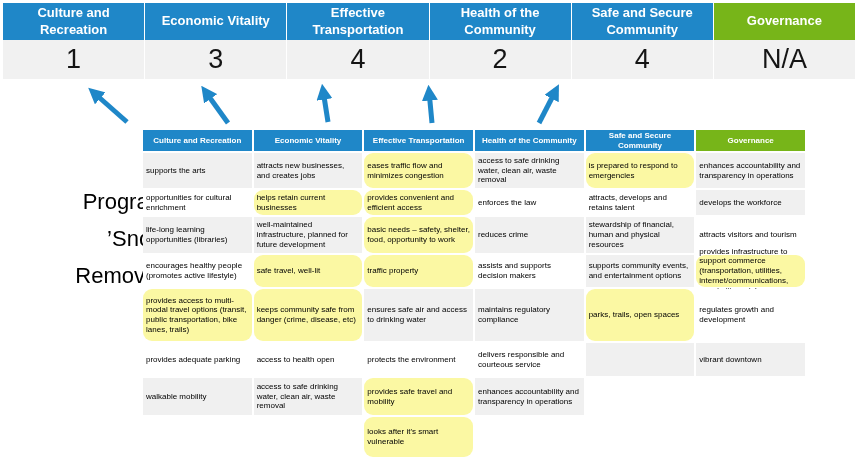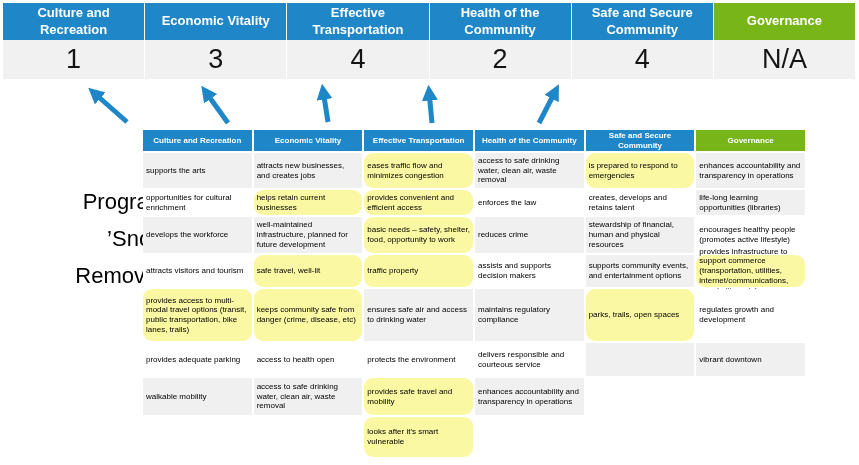--- a/index.html
+++ b/index.html
@@ -97,29 +97,29 @@
     <div class="mcell gray">supports the arts</div>
     <div class="mcell gray">attracts new businesses, and creates jobs</div>
     <div class="mcell yellow">eases traffic flow and minimizes congestion</div>
     <div class="mcell gray">access to safe drinking water, clean air, waste removal</div>
     <div class="mcell yellow">is prepared to respond to emergencies</div>
     <div class="mcell gray">enhances accountability and transparency in operations</div>
     <div class="mcell white">opportunities for cultural enrichment</div>
     <div class="mcell yellow">helps retain current businesses</div>
     <div class="mcell yellow">provides convenient and efficient access</div>
     <div class="mcell white">enforces the law</div>
-    <div class="mcell white">creates, develops and retains talent</div>
+    <div class="mcell white">attracts, develops and retains talent</div>
+    <div class="mcell gray">develops the workforce</div>
     <div class="mcell gray">life-long learning opportunities (libraries)</div>
-    <div class="mcell gray">develops the workforce</div>
     <div class="mcell gray">well-maintained infrastructure, planned for future development</div>
     <div class="mcell yellow">basic needs – safety, shelter, food, opportunity to work</div>
     <div class="mcell gray">reduces crime</div>
     <div class="mcell gray">stewardship of financial, human and physical resources</div>
+    <div class="mcell white">attracts visitors and tourism</div>
     <div class="mcell white">encourages healthy people (promotes active lifestyle)</div>
-    <div class="mcell white">attracts visitors and tourism</div>
     <div class="mcell yellow">safe travel, well-lit</div>
     <div class="mcell yellow">traffic property</div>
     <div class="mcell white">assists and supports decision makers</div>
     <div class="mcell gray">supports community events, and entertainment options</div>
     <div class="mcell yellow">provides infrastructure to support commerce (transportation, utilities, internet/communications, smart cities, etc)</div>
     <div class="mcell yellow">provides access to multi-modal travel options (transit, public transportation, bike lanes, trails)</div>
     <div class="mcell yellow">keeps community safe from danger (crime, disease, etc)</div>
     <div class="mcell gray">ensures safe air and access to drinking water</div>
     <div class="mcell gray">maintains regulatory compliance</div>
     <div class="mcell yellow">parks, trails, open spaces</div>

